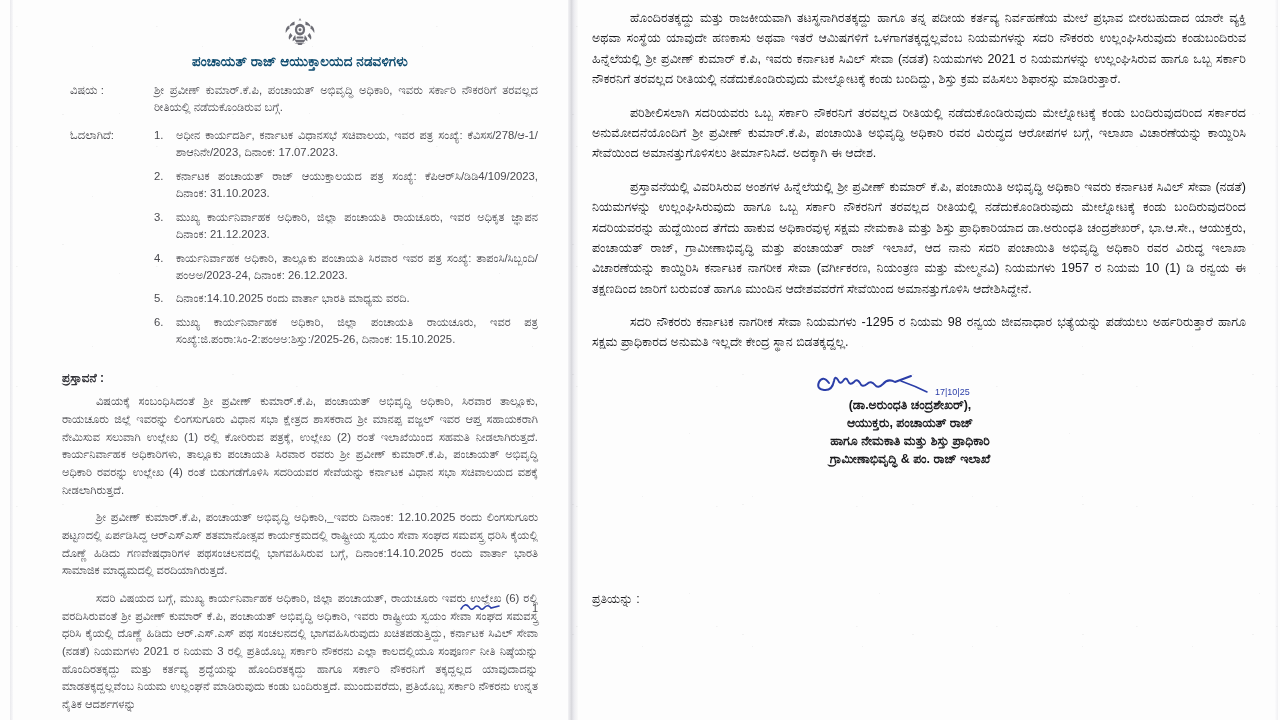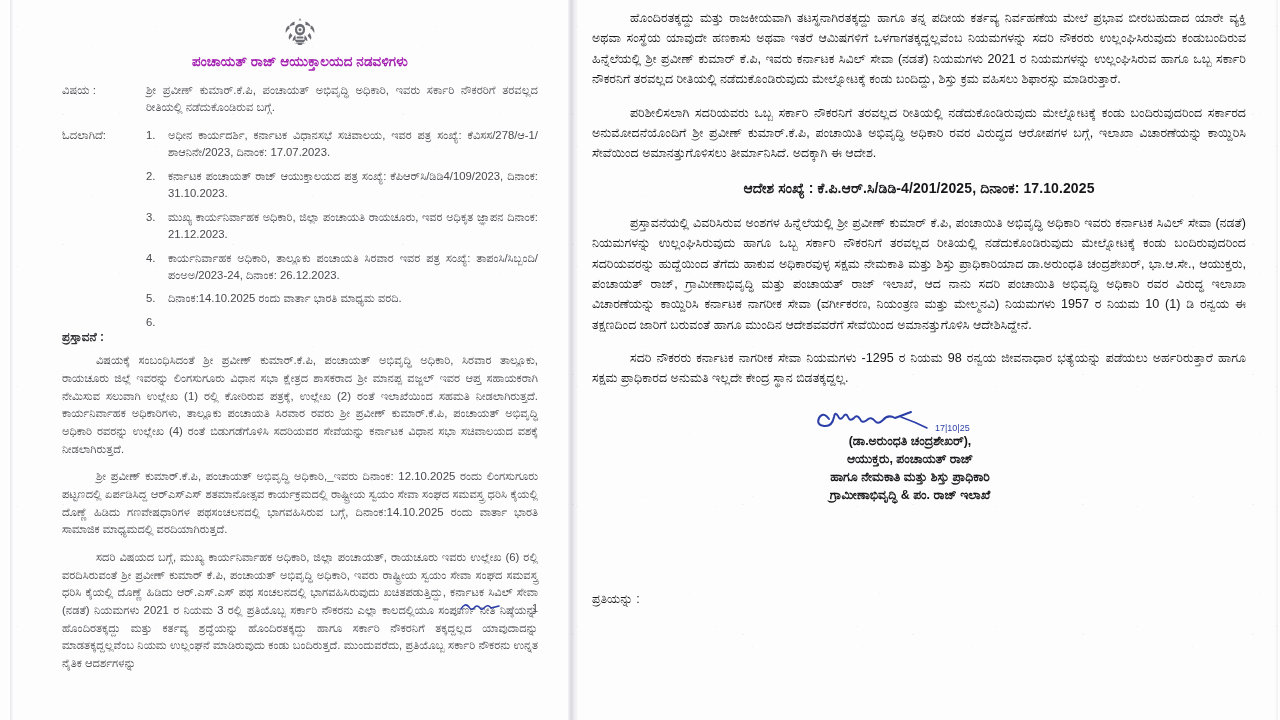--- a/index.html
+++ b/index.html
@@ -76,28 +76,29 @@
     display: inline-block;
     width: 42px;
     height: 34px;
   }
   .doc-title {
     text-align: center;
     font-weight: bold;
     font-size: 13.5px;
     letter-spacing: .1px;
     margin: 2px 0 12px 0;
-    color: #a21caf;
+    color: #0c4a6e;
   }
 
   
   .lblrow {
     display: flex;
     align-items: flex-start;
     margin-bottom: 10px;
+    margin-left: 8px;
   }
   .lblrow .lbl {
     flex: 0 0 84px;
     font-size: 11.5px;
     line-height: 1.5;
     padding-top: 0px;
   }
   .lblrow .val {
     flex: 1;
     font-size: 11.5px;
@@ -275,20 +276,21 @@
           <li>
             <span class="num">4.</span>
             <span>ಕಾರ್ಯನಿರ್ವಾಹಕ ಅಧಿಕಾರಿ, ತಾಲ್ಲೂಕು ಪಂಚಾಯತಿ ಸಿರವಾರ ಇವರ ಪತ್ರ ಸಂಖ್ಯೆ: ತಾಪಂಸಿ/ಸಿಬ್ಬಂದಿ/ಪಂಅಅ/2023-24, ದಿನಾಂಕ: 26.12.2023.</span>
           </li>
           <li>
             <span class="num">5.</span>
             <span>ದಿನಾಂಕ:14.10.2025 ರಂದು ವಾರ್ತಾ ಭಾರತಿ ಮಾಧ್ಯಮ ವರದಿ.</span>
           </li>
           <li>
             <span class="num">6.</span>
+            <span>ಮುಖ್ಯ ಕಾರ್ಯನಿರ್ವಾಹಕ ಅಧಿಕಾರಿ, ಜಿಲ್ಲಾ ಪಂಚಾಯತಿ ರಾಯಚೂರು, ಇವರ ಪತ್ರ ಸಂಖ್ಯೆ:ಜಿ.ಪಂರಾ:ಸಿಂ-2:ಪಂಅಅ:ಶಿಸ್ತು:/2025-26, ದಿನಾಂಕ: 15.10.2025.</span>
           </li>
         </ol>
       </div>
     </div>
 
     <div class="sec-head">ಪ್ರಸ್ತಾವನೆ :</div>
 
     <p class="body">ವಿಷಯಕ್ಕೆ ಸಂಬಂಧಿಸಿದಂತೆ ಶ್ರೀ ಪ್ರವೀಣ್ ಕುಮಾರ್.ಕೆ.ಪಿ, ಪಂಚಾಯತ್ ಅಭಿವೃದ್ಧಿ ಅಧಿಕಾರಿ, ಸಿರವಾರ ತಾಲ್ಲೂಕು, ರಾಯಚೂರು ಜಿಲ್ಲೆ ಇವರನ್ನು ಲಿಂಗಸುಗೂರು ವಿಧಾನ ಸಭಾ ಕ್ಷೇತ್ರದ ಶಾಸಕರಾದ ಶ್ರೀ ಮಾನಪ್ಪ ವಜ್ಜಲ್ ಇವರ ಆಪ್ತ ಸಹಾಯಕರಾಗಿ ನೇಮಿಸುವ ಸಲುವಾಗಿ ಉಲ್ಲೇಖ (1) ರಲ್ಲಿ ಕೋರಿರುವ ಪತ್ರಕ್ಕೆ, ಉಲ್ಲೇಖ (2) ರಂತೆ ಇಲಾಖೆಯಿಂದ ಸಹಮತಿ ನೀಡಲಾಗಿರುತ್ತದೆ. ಕಾರ್ಯನಿರ್ವಾಹಕ ಅಧಿಕಾರಿಗಳು, ತಾಲ್ಲೂಕು ಪಂಚಾಯತಿ ಸಿರವಾರ ರವರು ಶ್ರೀ ಪ್ರವೀಣ್ ಕುಮಾರ್.ಕೆ.ಪಿ, ಪಂಚಾಯತ್ ಅಭಿವೃದ್ಧಿ ಅಧಿಕಾರಿ ರವರನ್ನು ಉಲ್ಲೇಖ (4) ರಂತೆ ಬಿಡುಗಡೆಗೊಳಿಸಿ ಸದರಿಯವರ ಸೇವೆಯನ್ನು ಕರ್ನಾಟಕ ವಿಧಾನ ಸಭಾ ಸಚಿವಾಲಯದ ವಶಕ್ಕೆ ನೀಡಲಾಗಿರುತ್ತದೆ.</p>
     <p class="body">ಶ್ರೀ ಪ್ರವೀಣ್ ಕುಮಾರ್.ಕೆ.ಪಿ, ಪಂಚಾಯತ್ ಅಭಿವೃದ್ಧಿ ಅಧಿಕಾರಿ,_ಇವರು ದಿನಾಂಕ: 12.10.2025 ರಂದು ಲಿಂಗಸುಗೂರು ಪಟ್ಟಣದಲ್ಲಿ ಏರ್ಪಡಿಸಿದ್ದ ಆರ್‌ಎಸ್‌ಎಸ್ ಶತಮಾನೋತ್ಸವ ಕಾರ್ಯಕ್ರಮದಲ್ಲಿ ರಾಷ್ಟ್ರೀಯ ಸ್ವಯಂ ಸೇವಾ ಸಂಘದ ಸಮವಸ್ತ್ರ ಧರಿಸಿ ಕೈಯಲ್ಲಿ ದೊಣ್ಣೆ ಹಿಡಿದು ಗಣವೇಷಧಾರಿಗಳ ಪಥಸಂಚಲನದಲ್ಲಿ ಭಾಗವಹಿಸಿರುವ ಬಗ್ಗೆ, ದಿನಾಂಕ:14.10.2025 ರಂದು ವಾರ್ತಾ ಭಾರತಿ ಸಾಮಾಜಿಕ ಮಾಧ್ಯಮದಲ್ಲಿ ವರದಿಯಾಗಿರುತ್ತದೆ.</p>
     <p class="body">ಸದರಿ ವಿಷಯದ ಬಗ್ಗೆ, ಮುಖ್ಯ ಕಾರ್ಯನಿರ್ವಾಹಕ ಅಧಿಕಾರಿ, ಜಿಲ್ಲಾ ಪಂಚಾಯತ್, ರಾಯಚೂರು ಇವರು ಉಲ್ಲೇಖ (6) ರಲ್ಲಿ ವರದಿಸಿರುವಂತೆ ಶ್ರೀ ಪ್ರವೀಣ್ ಕುಮಾರ್ ಕೆ.ಪಿ, ಪಂಚಾಯತ್ ಅಭಿವೃದ್ಧಿ ಅಧಿಕಾರಿ, ಇವರು ರಾಷ್ಟ್ರೀಯ ಸ್ವಯಂ ಸೇವಾ ಸಂಘದ ಸಮವಸ್ತ್ರ ಧರಿಸಿ ಕೈಯಲ್ಲಿ ದೊಣ್ಣೆ ಹಿಡಿದು ಆರ್.ಎಸ್.ಎಸ್ ಪಥ ಸಂಚಲನದಲ್ಲಿ ಭಾಗವಹಿಸಿರುವುದು ಖಚಿತಪಡುತ್ತಿದ್ದು, ಕರ್ನಾಟಕ ಸಿವಿಲ್ ಸೇವಾ (ನಡತೆ) ನಿಯಮಗಳು 2021 ರ ನಿಯಮ 3 ರಲ್ಲಿ ಪ್ರತಿಯೊಬ್ಬ ಸರ್ಕಾರಿ ನೌಕರನು ಎಲ್ಲಾ ಕಾಲದಲ್ಲಿಯೂ ಸಂಪೂರ್ಣ ನೀತಿ ನಿಷ್ಠೆಯನ್ನು ಹೊಂದಿರತಕ್ಕದ್ದು ಮತ್ತು ಕರ್ತವ್ಯ ಶ್ರದ್ಧೆಯನ್ನು ಹೊಂದಿರತಕ್ಕದ್ದು ಹಾಗೂ ಸರ್ಕಾರಿ ನೌಕರನಿಗೆ ತಕ್ಕದ್ದಲ್ಲದ ಯಾವುದಾದನ್ನು ಮಾಡತಕ್ಕದ್ದಲ್ಲವೆಂಬ ನಿಯಮ ಉಲ್ಲಂಘನೆ ಮಾಡಿರುವುದು ಕಂಡು ಬಂದಿರುತ್ತದೆ. ಮುಂದುವರೆದು, ಪ್ರತಿಯೊಬ್ಬ ಸರ್ಕಾರಿ ನೌಕರನು ಉನ್ನತ ನೈತಿಕ ಆದರ್ಶಗಳನ್ನು</p>
@@ -301,21 +303,20 @@
       </span>
       <span class="page-num">1</span>
     </div>
   </div>
 
   <div class="col col-right">
 
     <p class="body noindent">ಹೊಂದಿರತಕ್ಕದ್ದು ಮತ್ತು ರಾಜಕೀಯವಾಗಿ ತಟಸ್ಥನಾಗಿರತಕ್ಕದ್ದು ಹಾಗೂ ತನ್ನ ಪದೀಯ ಕರ್ತವ್ಯ ನಿರ್ವಹಣೆಯ ಮೇಲೆ ಪ್ರಭಾವ ಬೀರಬಹುದಾದ ಯಾರೇ ವ್ಯಕ್ತಿ ಅಥವಾ ಸಂಸ್ಥೆಯ ಯಾವುದೇ ಹಣಕಾಸು ಅಥವಾ ಇತರೆ ಆಮಿಷಗಳಿಗೆ ಒಳಗಾಗತಕ್ಕದ್ದಲ್ಲವೆಂಬ ನಿಯಮಗಳನ್ನು ಸದರಿ ನೌಕರರು ಉಲ್ಲಂಘಿಸಿರುವುದು ಕಂಡುಬಂದಿರುವ ಹಿನ್ನೆಲೆಯಲ್ಲಿ ಶ್ರೀ ಪ್ರವೀಣ್ ಕುಮಾರ್ ಕೆ.ಪಿ, ಇವರು ಕರ್ನಾಟಕ ಸಿವಿಲ್ ಸೇವಾ (ನಡತೆ) ನಿಯಮಗಳು 2021 ರ ನಿಯಮಗಳನ್ನು ಉಲ್ಲಂಘಿಸಿರುವ ಹಾಗೂ ಒಬ್ಬ ಸರ್ಕಾರಿ ನೌಕರನಿಗೆ ತರವಲ್ಲದ ರೀತಿಯಲ್ಲಿ ನಡೆದುಕೊಂಡಿರುವುದು ಮೇಲ್ನೋಟಕ್ಕೆ ಕಂಡು ಬಂದಿದ್ದು, ಶಿಸ್ತು ಕ್ರಮ ವಹಿಸಲು ಶಿಫಾರಸ್ಸು ಮಾಡಿರುತ್ತಾರೆ.</p>
     <p class="body">ಪರಿಶೀಲಿಸಲಾಗಿ ಸದರಿಯವರು ಒಬ್ಬ ಸರ್ಕಾರಿ ನೌಕರನಿಗೆ ತರವಲ್ಲದ ರೀತಿಯಲ್ಲಿ ನಡೆದುಕೊಂಡಿರುವುದು ಮೇಲ್ನೋಟಕ್ಕೆ ಕಂಡು ಬಂದಿರುವುದರಿಂದ ಸರ್ಕಾರದ ಅನುಮೋದನೆಯೊಂದಿಗೆ ಶ್ರೀ ಪ್ರವೀಣ್ ಕುಮಾರ್.ಕೆ.ಪಿ, ಪಂಚಾಯಿತಿ ಅಭಿವೃದ್ಧಿ ಅಧಿಕಾರಿ ರವರ ವಿರುದ್ಧದ ಆರೋಪಗಳ ಬಗ್ಗೆ, ಇಲಾಖಾ ವಿಚಾರಣೆಯನ್ನು ಕಾಯ್ದಿರಿಸಿ ಸೇವೆಯಿಂದ ಅಮಾನತ್ತುಗೊಳಿಸಲು ತೀರ್ಮಾನಿಸಿದೆ. ಅದಕ್ಕಾಗಿ ಈ ಆದೇಶ.</p>
 
-    <div class="order-no">ಆದೇಶ ಸಂಖ್ಯೆ : ಕೆ.ಪಿ.ಆರ್.ಸಿ/ಡಿಡಿ-4/201/2025, ದಿನಾಂಕ:  17.10.2025</div>
 
     <p class="body">ಪ್ರಸ್ತಾವನೆಯಲ್ಲಿ ವಿವರಿಸಿರುವ ಅಂಶಗಳ ಹಿನ್ನೆಲೆಯಲ್ಲಿ ಶ್ರೀ ಪ್ರವೀಣ್ ಕುಮಾರ್ ಕೆ.ಪಿ, ಪಂಚಾಯಿತಿ ಅಭಿವೃದ್ಧಿ ಅಧಿಕಾರಿ ಇವರು ಕರ್ನಾಟಕ ಸಿವಿಲ್ ಸೇವಾ (ನಡತೆ) ನಿಯಮಗಳನ್ನು ಉಲ್ಲಂಘಿಸಿರುವುದು ಹಾಗೂ ಒಬ್ಬ ಸರ್ಕಾರಿ ನೌಕರನಿಗೆ ತರವಲ್ಲದ ರೀತಿಯಲ್ಲಿ ನಡೆದುಕೊಂಡಿರುವುದು ಮೇಲ್ನೋಟಕ್ಕೆ ಕಂಡು ಬಂದಿರುವುದರಿಂದ ಸದರಿಯವರನ್ನು ಹುದ್ದೆಯಿಂದ ತೆಗೆದು ಹಾಕುವ ಅಧಿಕಾರವುಳ್ಳ ಸಕ್ಷಮ ನೇಮಕಾತಿ ಮತ್ತು ಶಿಸ್ತು ಪ್ರಾಧಿಕಾರಿಯಾದ ಡಾ.ಅರುಂಧತಿ ಚಂದ್ರಶೇಖರ್, ಭಾ.ಆ.ಸೇ., ಆಯುಕ್ತರು, ಪಂಚಾಯತ್ ರಾಜ್, ಗ್ರಾಮೀಣಾಭಿವೃದ್ಧಿ ಮತ್ತು ಪಂಚಾಯತ್ ರಾಜ್ ಇಲಾಖೆ, ಆದ ನಾನು ಸದರಿ ಪಂಚಾಯಿತಿ ಅಭಿವೃದ್ಧಿ ಅಧಿಕಾರಿ ರವರ ವಿರುದ್ಧ ಇಲಾಖಾ ವಿಚಾರಣೆಯನ್ನು ಕಾಯ್ದಿರಿಸಿ ಕರ್ನಾಟಕ ನಾಗರೀಕ ಸೇವಾ (ವರ್ಗೀಕರಣ, ನಿಯಂತ್ರಣ ಮತ್ತು ಮೇಲ್ಮನವಿ) ನಿಯಮಗಳು 1957 ರ ನಿಯಮ 10 (1) ಡಿ ರನ್ವಯ ಈ ತಕ್ಷಣದಿಂದ ಜಾರಿಗೆ ಬರುವಂತೆ ಹಾಗೂ ಮುಂದಿನ ಆದೇಶವವರೆಗೆ ಸೇವೆಯಿಂದ ಅಮಾನತ್ತುಗೊಳಿಸಿ ಆದೇಶಿಸಿದ್ದೇನೆ.</p>
     <p class="body">ಸದರಿ ನೌಕರರು ಕರ್ನಾಟಕ ನಾಗರೀಕ ಸೇವಾ ನಿಯಮಗಳು -1295 ರ ನಿಯಮ 98 ರನ್ವಯ ಜೀವನಾಧಾರ ಭತ್ಯೆಯನ್ನು ಪಡೆಯಲು ಅರ್ಹರಿರುತ್ತಾರೆ ಹಾಗೂ ಸಕ್ಷಮ ಪ್ರಾಧಿಕಾರದ ಅನುಮತಿ ಇಲ್ಲದೇ ಕೇಂದ್ರ ಸ್ಥಾನ ಬಿಡತಕ್ಕದ್ದಲ್ಲ.</p>
 
     <div class="sig-block">
       <div class="sig-ink">
         <svg width="190" height="34" viewBox="0 0 190 34" aria-hidden="true">
           <path d="M14 16 q-6 -8 -10 -1 q-3 7 5 8 q8 1 10 -9 q1 -6 4 -1 q2 5 5 1 q3 -5 5 0
                    q2 5 6 1 q3 -4 6 1 q2 5 7 1 q4 -4 8 1 q3 4 8 -1 q5 -6 12 -2 l16 -6" fill="none" stroke="#2b3ea8" stroke-width="2" stroke-linecap="round" stroke-linejoin="round"></path>
           <path d="M86 14 q14 5 26 11" fill="none" stroke="#2b3ea8" stroke-width="1.6" stroke-linecap="round"></path>

